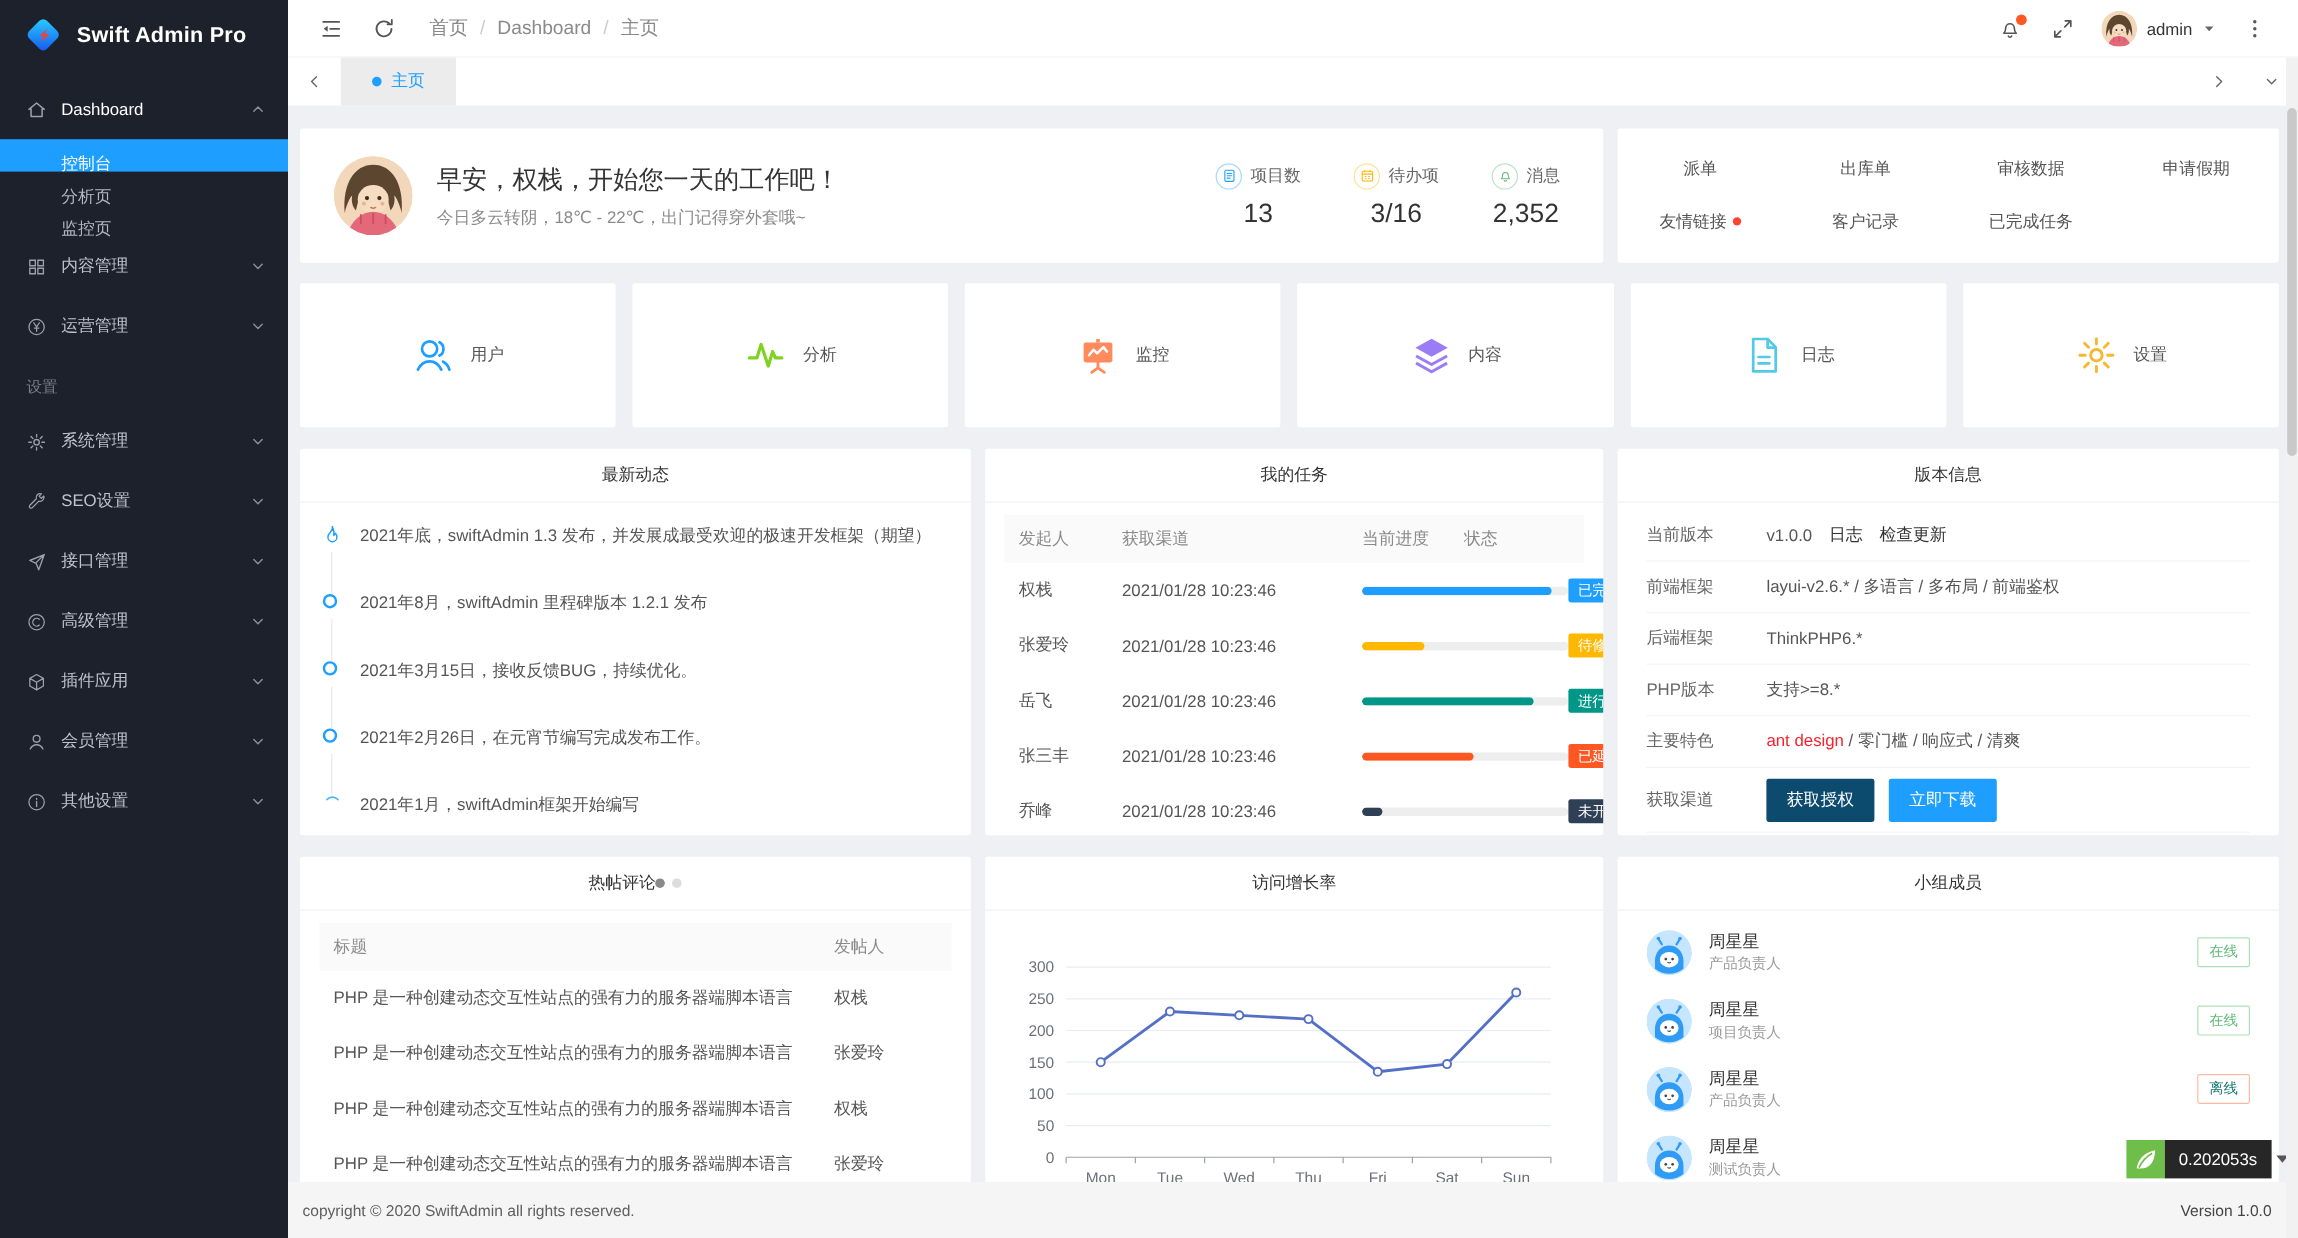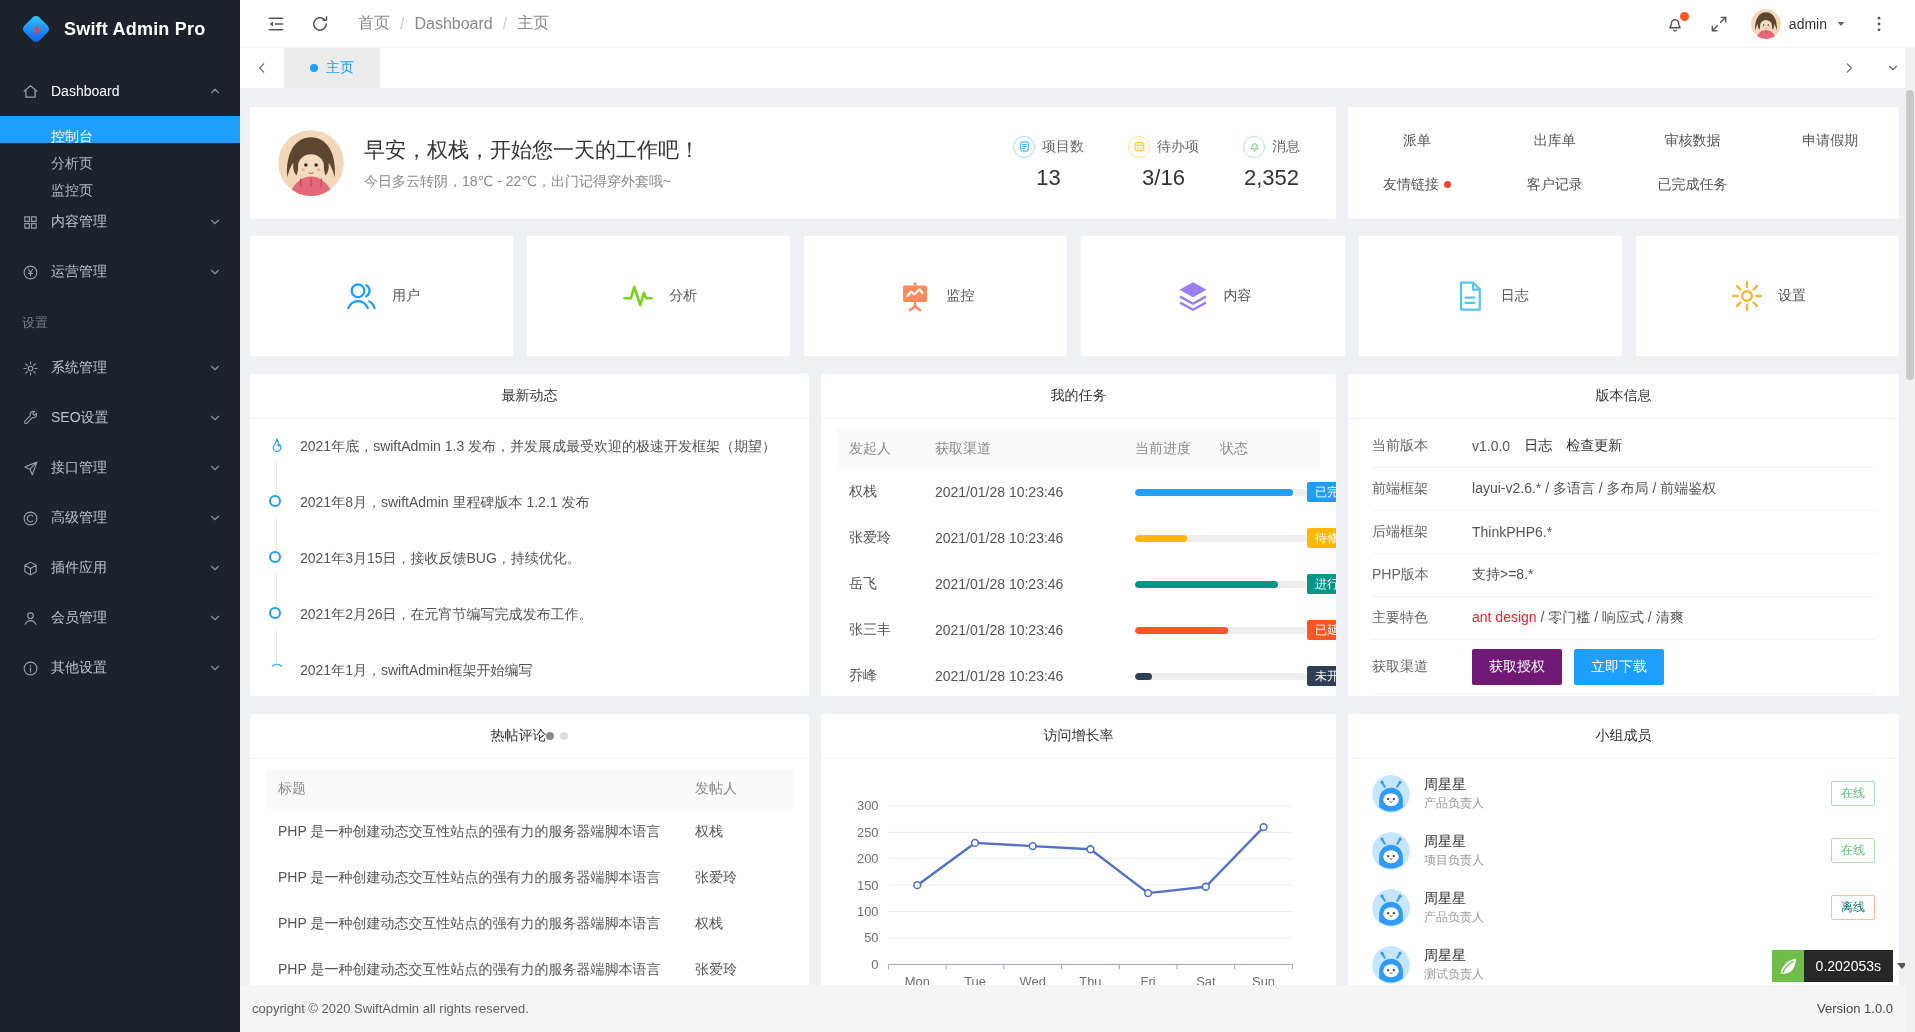--- a/index.html
+++ b/index.html
@@ -100,21 +100,21 @@
 
   
   .ver-body { padding:6px 24px 0; }
   .v-row { display:flex; align-items:center; min-height:43px; border-bottom:1px solid #f4f4f4; font-size:14px; }
   .v-label { width:100px; color:#666; flex:none; }
   .v-val { color:#555; }
   .v-link { color:#333; text-decoration:none; margin-left:14px; cursor:pointer; }
   .v-red { color:#f5222d; }
   .v-btnrow { min-height:54px; border-bottom:1px solid #f4f4f4; }
   .btn { display:inline-block; border:none; color:#fff; font-size:14px; padding:9px 17px; border-radius:2px; cursor:pointer; margin-right:12px; font-family:inherit; }
-  .btn-orange { background:#701a75; }
+  .btn-orange { background:#0c4a6e; }
   .btn-blue { background:#1e9fff; }
 
   
   .dots { display:flex; gap:6px; }
   .dot-i { width:8px; height:8px; border-radius:50%; background:#ddd; cursor:pointer; }
   .dot-i.on { background:#8a8a8a; }
   .post-body { padding:10px 16px 0; }
   .p-row { display:grid; grid-template-columns:1fr 86px; align-items:center; height:46px; padding:0 12px; font-size:14px; color:#555; }
   .p-head { background:#fafafa; height:40px; color:#8a8a8a; }
 

